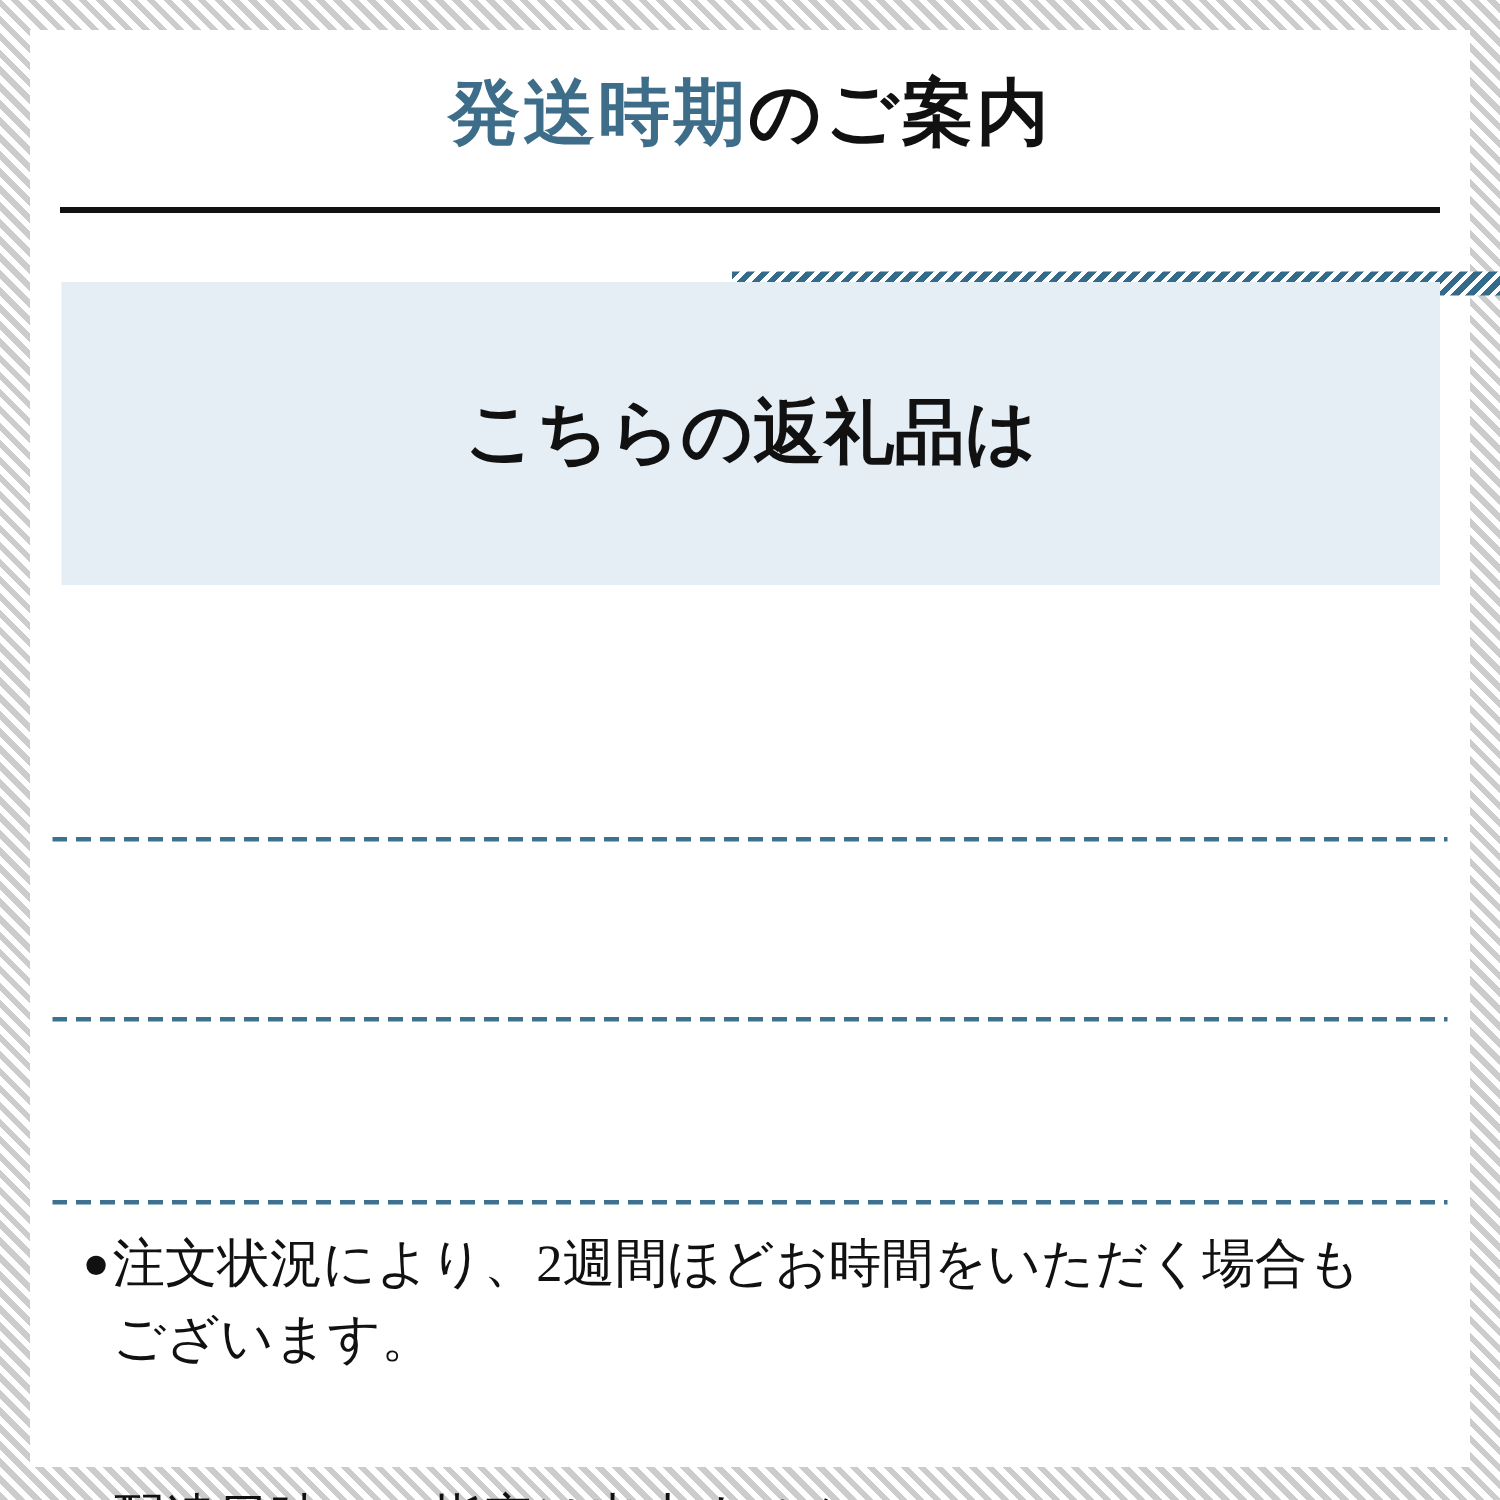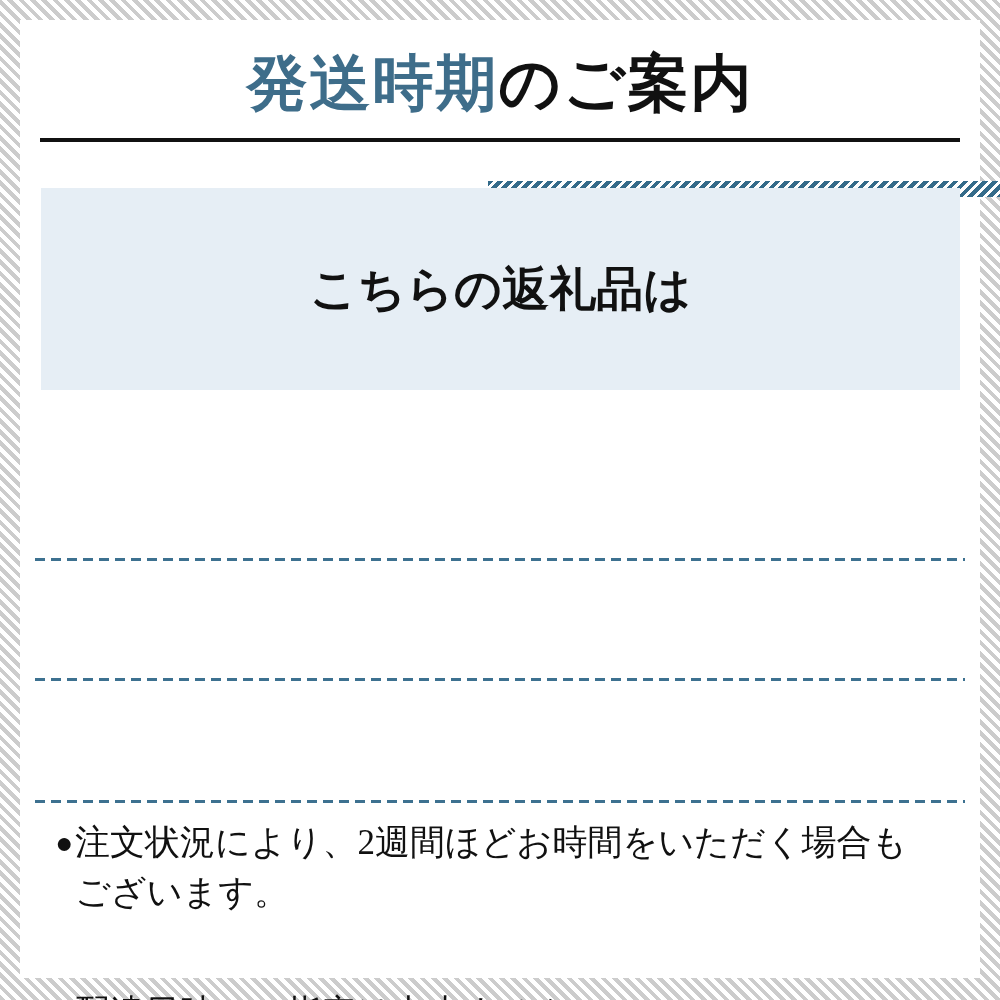--- a/index.html
+++ b/index.html
@@ -11,21 +11,21 @@
     position:relative;width:1000px;height:1000px;
     
     background:repeating-linear-gradient(45deg,#cccccc 0 4px,#ffffff 4px 8px);
   }
   .card{
     position:absolute;left:20px;top:20px;width:960px;height:958px;
     background:#ffffff;
   }
   .title{
     position:absolute;left:0;top:50px;width:1000px;
-    text-align:center;font-size:61px;font-weight:bold;
+    text-align:center;font-size:48px;font-weight:bold;
     letter-spacing:2px;line-height:1.1;color:#111111;margin:0;
   }
   .title .hl{color:#3e6d8a;}
   .title-underline{
     position:absolute;left:40px;top:138px;width:920px;height:4px;
     background:#111111;
   }
   .ribbon{
     position:absolute;left:488px;top:181px;width:512px;height:16px;
     background:repeating-linear-gradient(135deg,#346b8a 0 4px,#ffffff 4px 7px);

